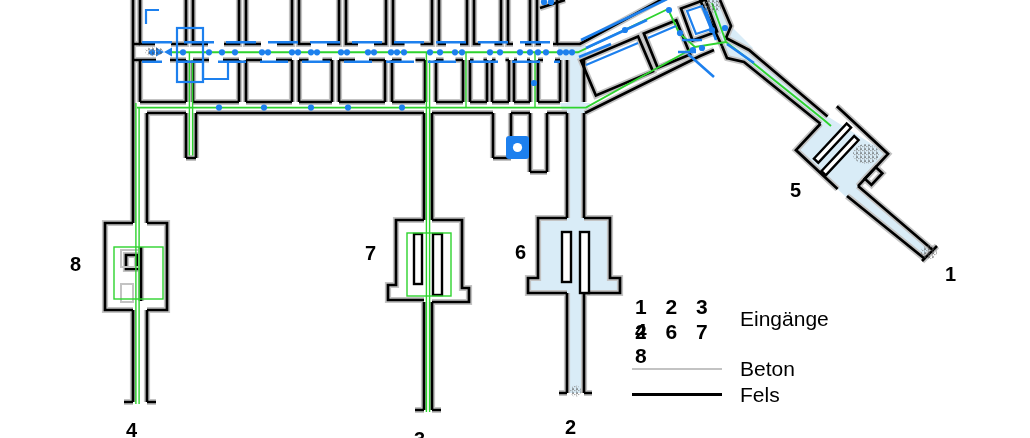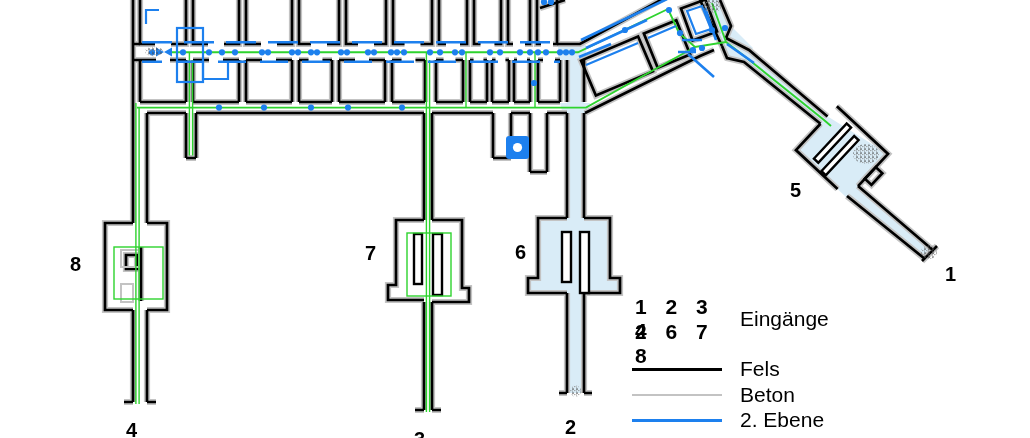--- a/index.html
+++ b/index.html
@@ -259,31 +259,25 @@
         </span>
     <span class="lg-label">Eingänge</span>
   </div>
   <div class="lg-row">
     <span class="lg-sym">
           <span class="lg-nums">2 6 7 8</span>
         </span>
   </div>
   <div class="lg-row">
     <span class="lg-sym">
+          <i class="lg-line beton"></i>
+        </span>
+    <span class="lg-label">Beton</span>
+  </div>
+  <div class="lg-row">
+    <span class="lg-sym">
           <i class="lg-line fels"></i>
         </span>
     <span class="lg-label">Fels</span>
   </div>
-  <div class="lg-row">
-    <span class="lg-sym">
-          <i class="lg-line beton"></i>
-        </span>
-    <span class="lg-label">Beton</span>
-  </div>
-  <div class="lg-row">
-    <span class="lg-sym">
-          <i class="lg-line ebene"></i>
-        </span>
-    <span class="lg-label">2. Ebene</span>
-  </div>
 </div>
 
 </div>
 
 </body></html>

